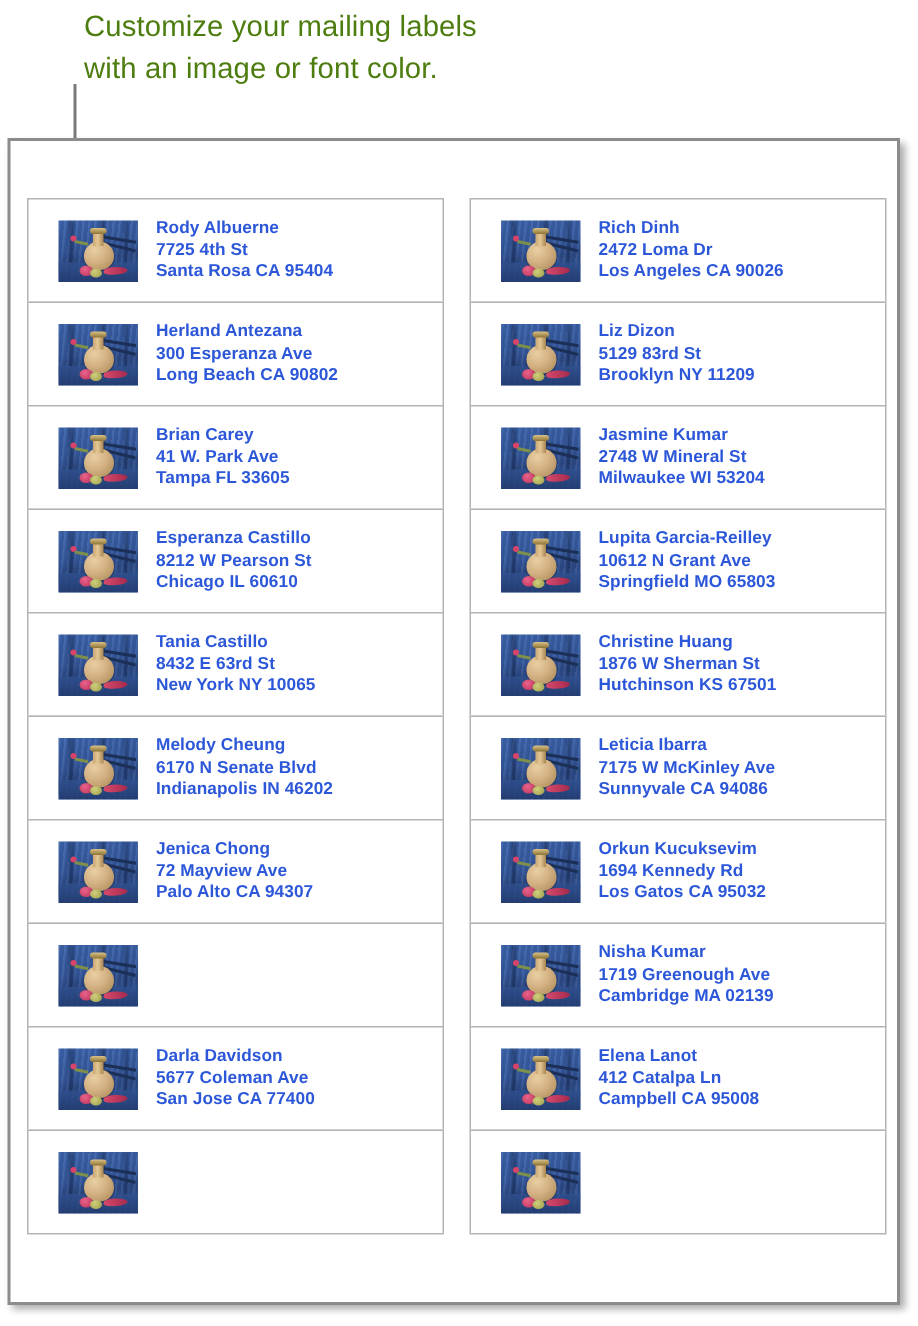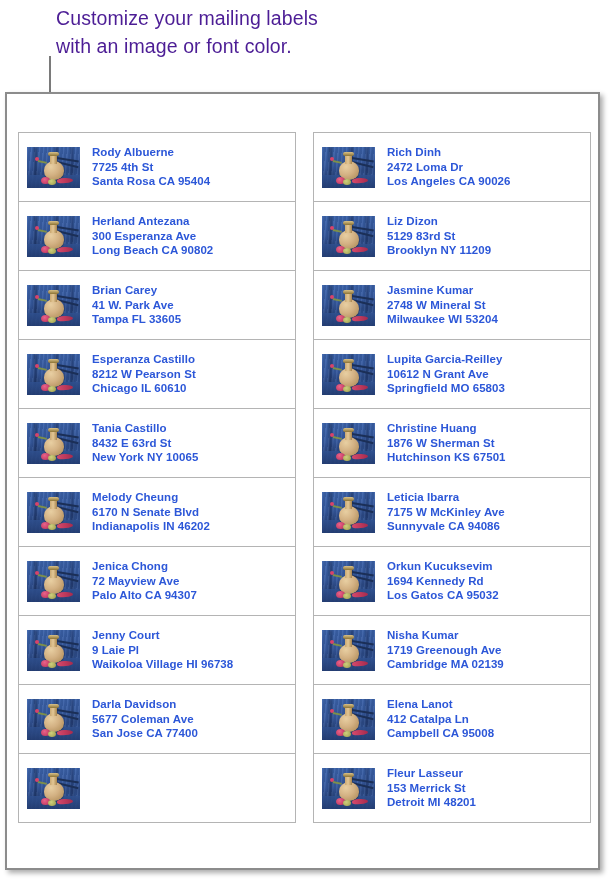--- a/index.html
+++ b/index.html
@@ -16,21 +16,21 @@
   }
 
   
   .callout-text {
     position: absolute;
     left: 56px;
     top: 4px;
     width: 460px;
     font-size: 19.5px;
     line-height: 28px;
-    color: #4c1d95;
+    color: #4d7c0f;
     letter-spacing: 0.1px;
     white-space: pre-line;
   }
   .callout-line {
     position: absolute;
     left: 49px;
     top: 56px;
     width: 2px;
     height: 97px;
     background: #7a7a7a;
@@ -63,21 +63,21 @@
     flex-direction: column;
   }
 
   .label-cell {
     height: 70px;
     box-sizing: border-box;
     border: 1px solid #b4b4b4;
     background: #ffffff;
     display: flex;
     align-items: center;
-    padding-left: 8px;
+    padding-left: 20px;
     margin-bottom: -1px;
   }
 
   
   .thumb {
     position: relative;
     width: 53px;
     height: 41px;
     flex: 0 0 auto;
     overflow: hidden;
@@ -384,25 +384,20 @@
             <span class="tube-b"></span>
             <span class="bud"></span>
             <span class="stem"></span>
             <span class="bulb"></span>
             <span class="neck"></span>
             <span class="cap"></span>
             <span class="petal-a"></span>
             <span class="petal-b"></span>
             <span class="petal-c"></span>
           </span>
-          <span class="addr">
-            <span class="ln">Jenny Court</span>
-            <span class="ln">9 Laie Pl</span>
-            <span class="ln">Waikoloa Village HI 96738</span>
-          </span>
         </div>
         <div class="label-cell">
           <span class="thumb">
             <span class="fold1"></span>
             <span class="fold2"></span>
             <span class="fold3"></span>
             <span class="floor"></span>
             <span class="tube-a"></span>
             <span class="tube-b"></span>
             <span class="bud"></span>
@@ -657,21 +652,16 @@
             <span class="tube-b"></span>
             <span class="bud"></span>
             <span class="stem"></span>
             <span class="bulb"></span>
             <span class="neck"></span>
             <span class="cap"></span>
             <span class="petal-a"></span>
             <span class="petal-b"></span>
             <span class="petal-c"></span>
           </span>
-          <span class="addr">
-            <span class="ln">Fleur Lasseur</span>
-            <span class="ln">153 Merrick St</span>
-            <span class="ln">Detroit MI 48201</span>
-          </span>
         </div>
       </div>
   </div>
 </div>
 
 </body></html>

